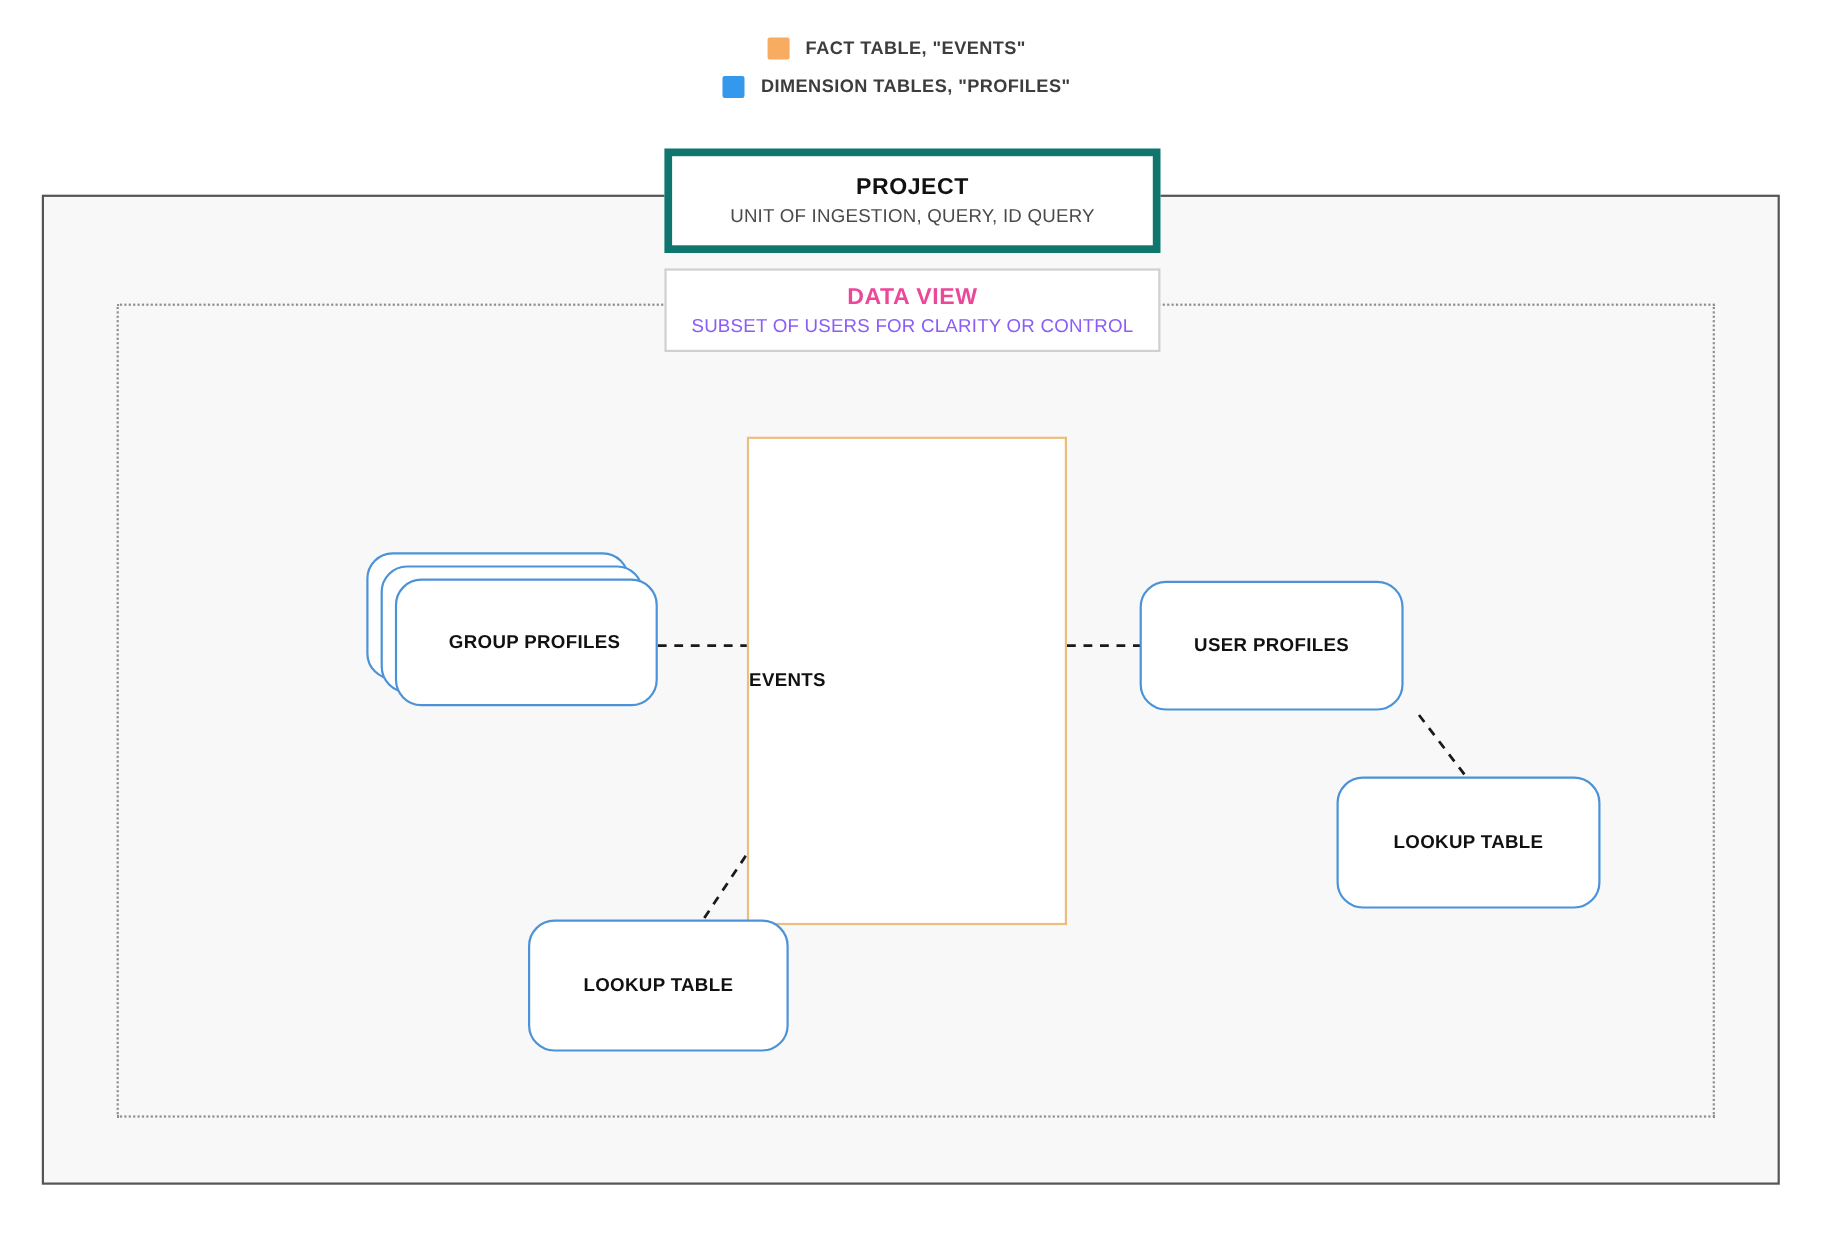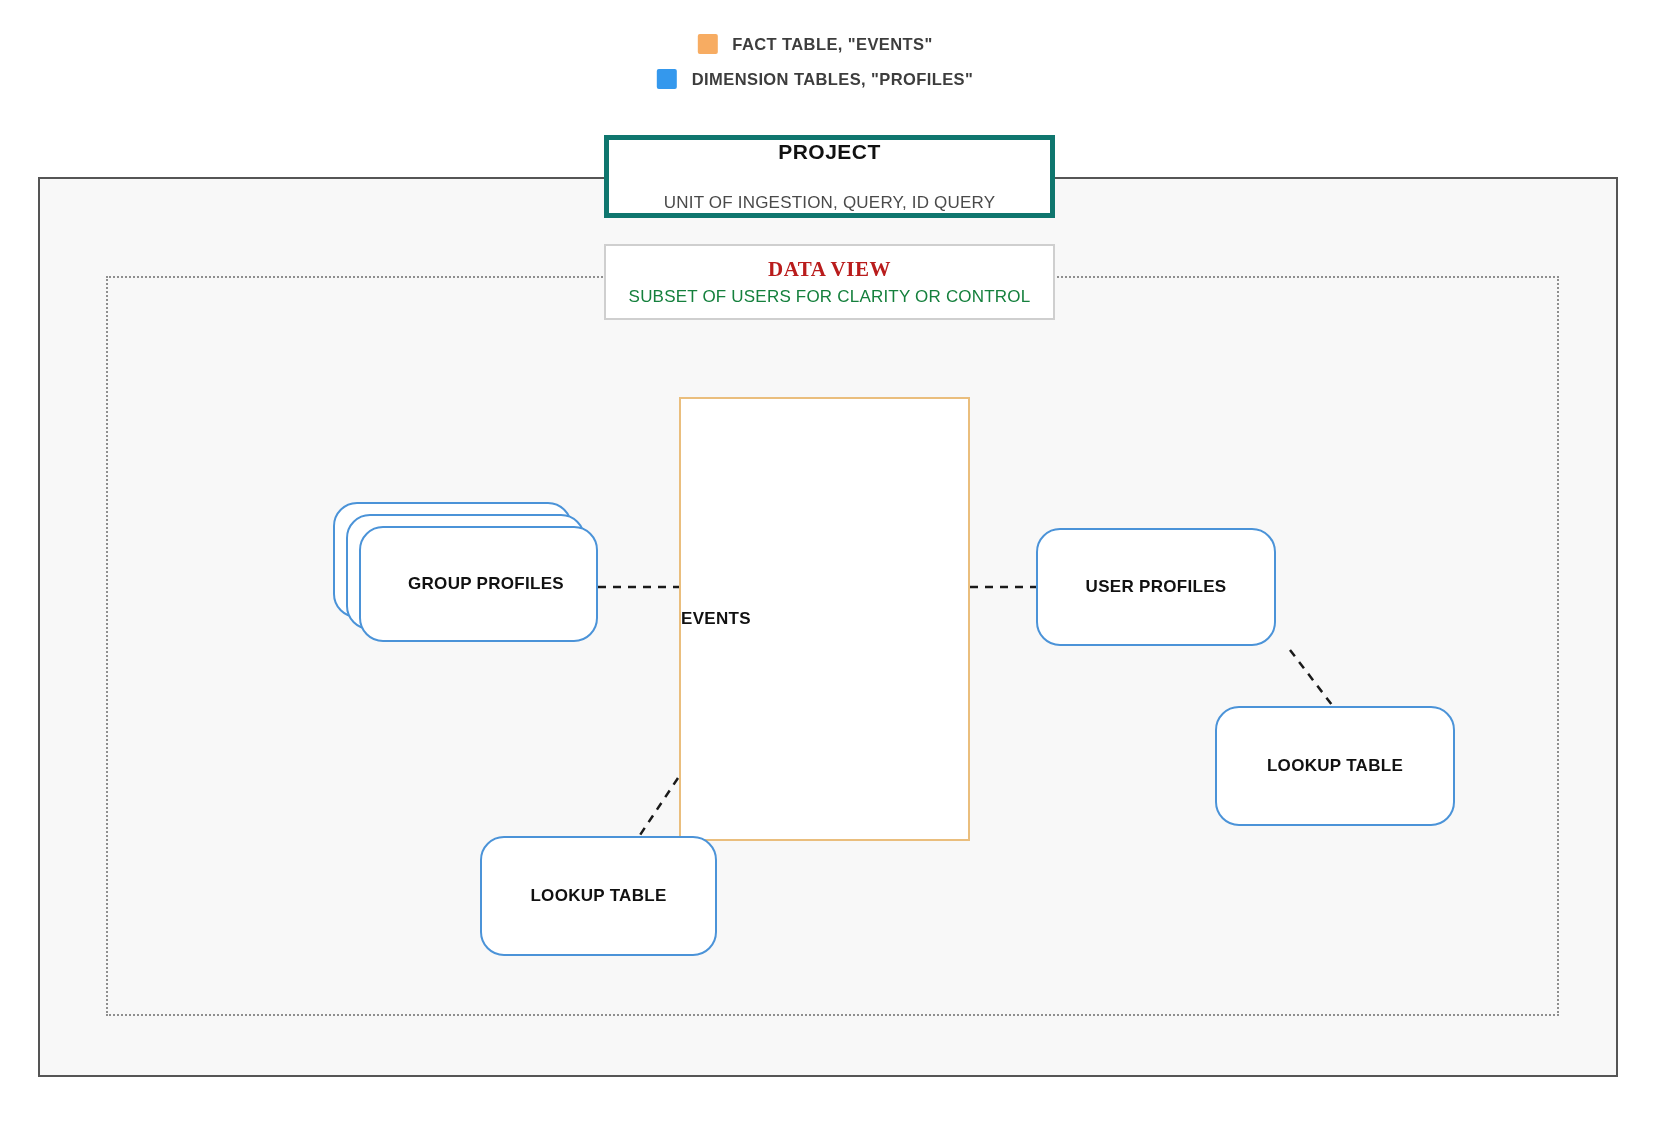--- a/index.html
+++ b/index.html
@@ -60,36 +60,35 @@
     width: 451px;
     box-sizing: border-box;
     background: #ffffff;
     text-align: center;
     display: flex;
     flex-direction: column;
     justify-content: center;
     gap: 5px;
   }
   .project-box {
-    top: 135px; height: 83px;
-    border: 5px solid #0f766e;
+    top: 135px; height: 95px;
+    border: 7px solid #0f766e;
     z-index: 5;
-    justify-content: space-between;
   }
   .dataview-box {
     top: 244px; height: 76px;
     border: 2px solid #cfcfcf;
     z-index: 5;
   }
   .hdr-title { font-size: 21px; font-weight: 700; letter-spacing: 0.5px; }
   .hdr-sub   { font-size: 17px; letter-spacing: 0.2px; }
   .project-box .hdr-title { color: #111111; }
   .project-box .hdr-sub   { color: #4a4a4a; }
-  .dataview-box .hdr-title { color: #b91c1c; font-family: Liberation Serif, serif; }
-  .dataview-box .hdr-sub   { color: #15803d; }
+  .dataview-box .hdr-title { color: #ec4899; }
+  .dataview-box .hdr-sub   { color: #8b5cf6; }
 
   
   .node-label {
     font-size: 17px;
     font-weight: 700;
     letter-spacing: 0.3px;
     color: #111111;
     white-space: nowrap;
   }
   .fact-box {

